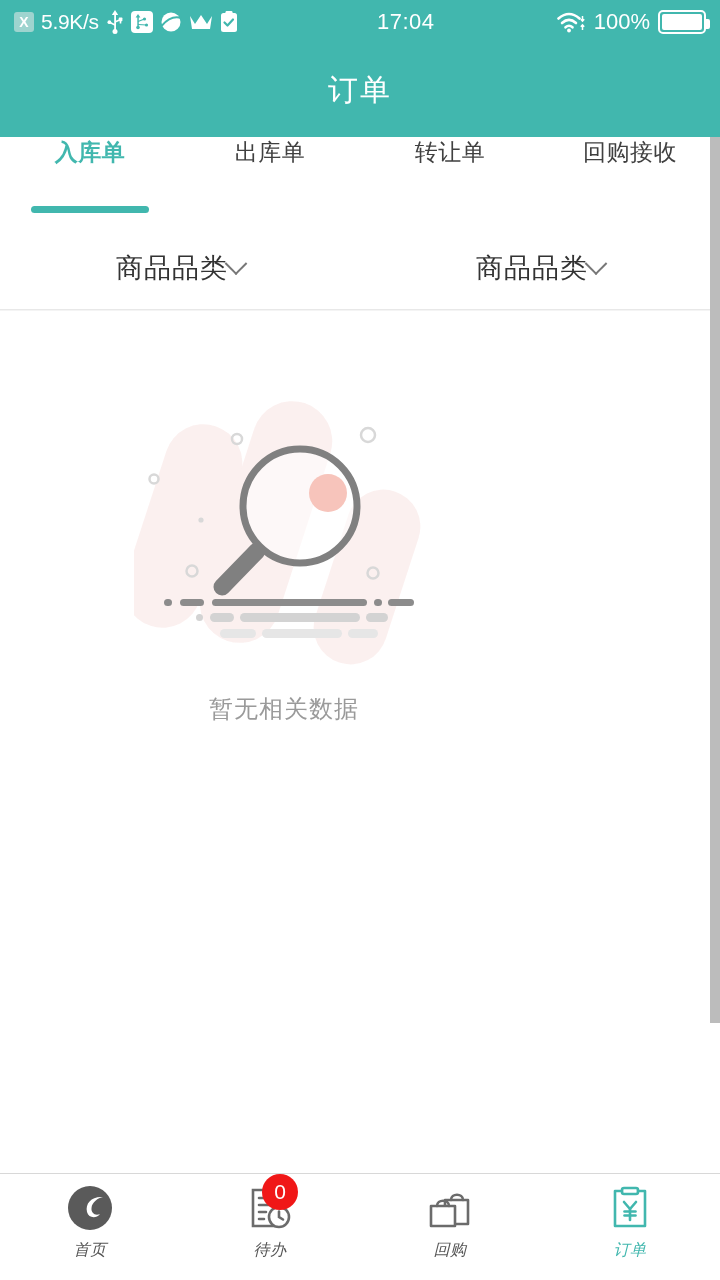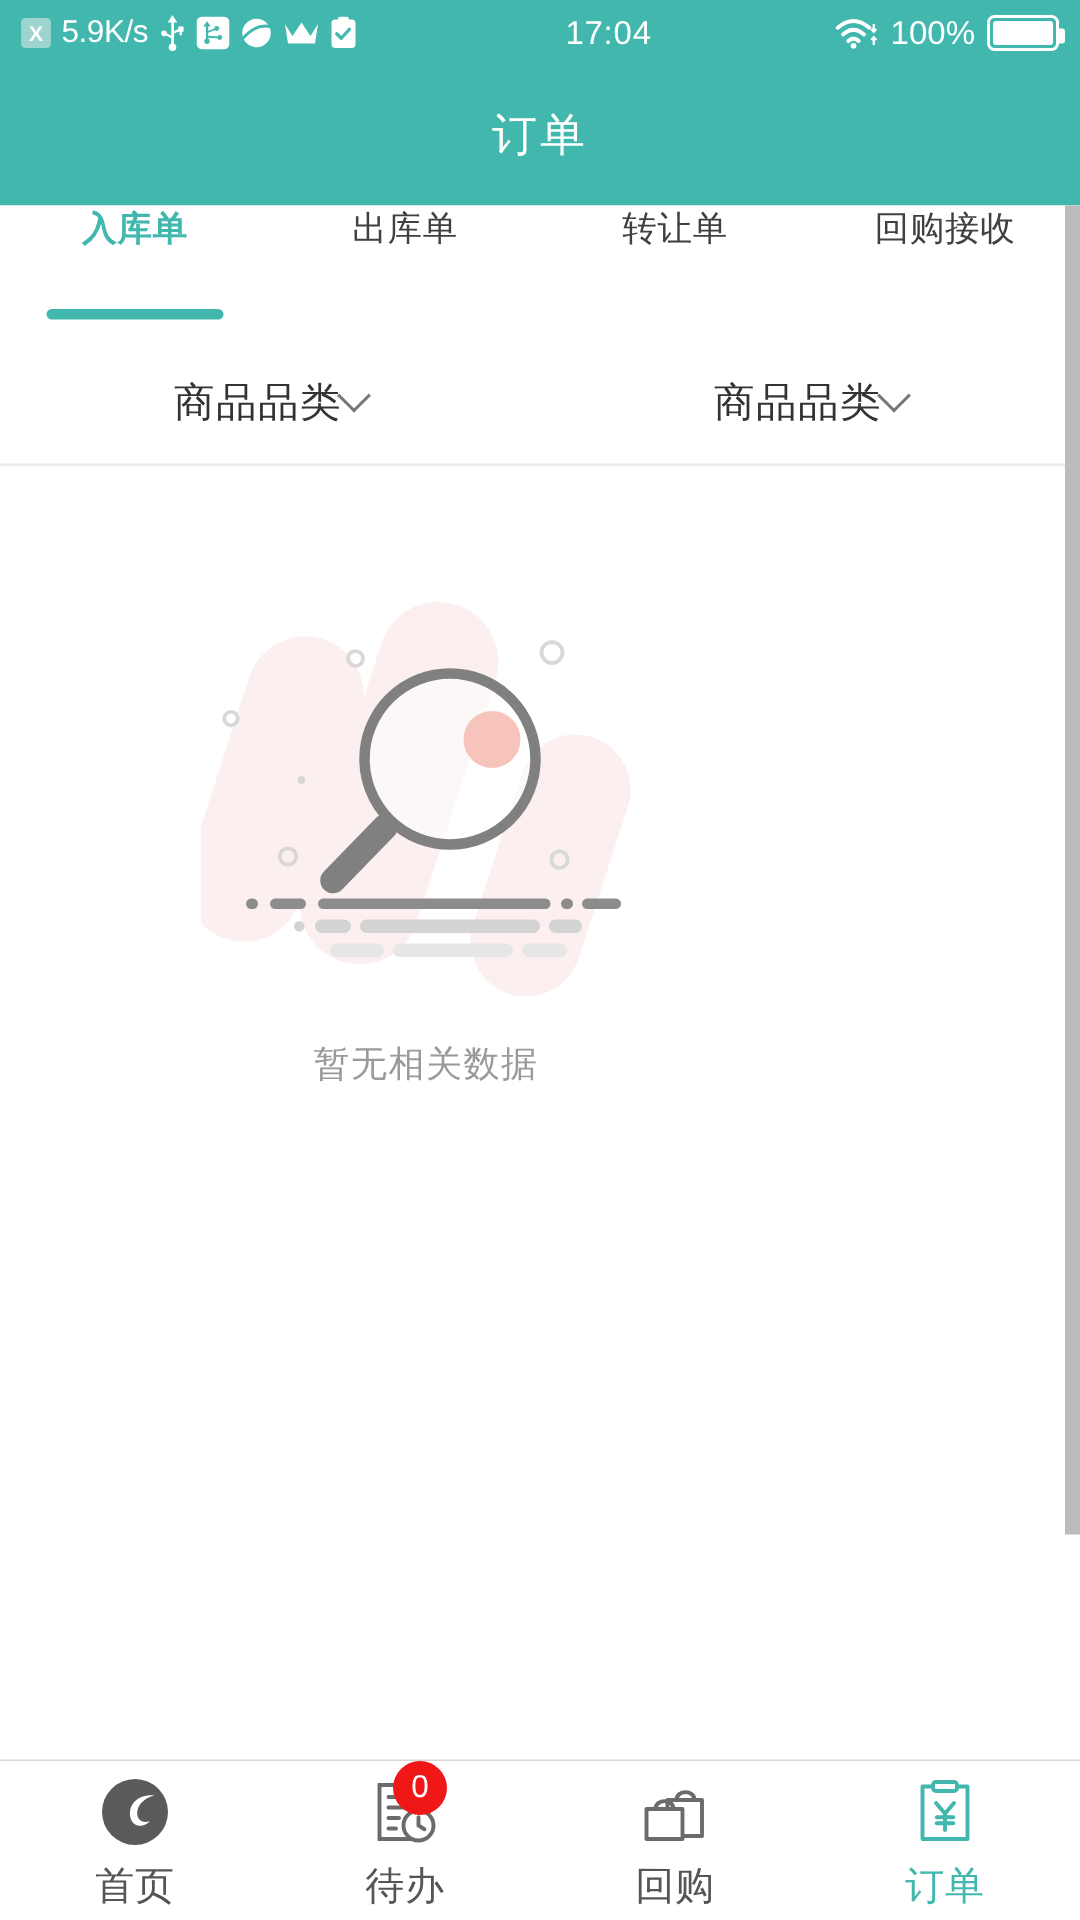--- a/index.html
+++ b/index.html
@@ -109,21 +109,21 @@
     display:flex; align-items:flex-start; padding-top:8px;
   }
   .navitem {
     flex:1; display:flex; flex-direction:column;
     align-items:center; justify-content:flex-start; position:relative;
   }
   .navicon {
     width:52px; height:52px; display:flex;
     align-items:center; justify-content:center; position:relative;
   }
-  .navlabel { margin-top:6px; font-size:26px; color:#555555; letter-spacing:0.5px; }
+  .navlabel { margin-top:6px; font-size:16px; color:#555555; letter-spacing:0.5px;font-style:italic; }
   .navitem.active .navlabel { color:#41b7ae; }
   .badge {
     position:absolute; top:-8px; right:-2px;
     min-width:36px; height:36px; border-radius:18px;
     background:#f01717; color:#ffffff;
     font-size:21px; line-height:36px; text-align:center;
     padding:0 5px;
   }
 </style>
 </head>

